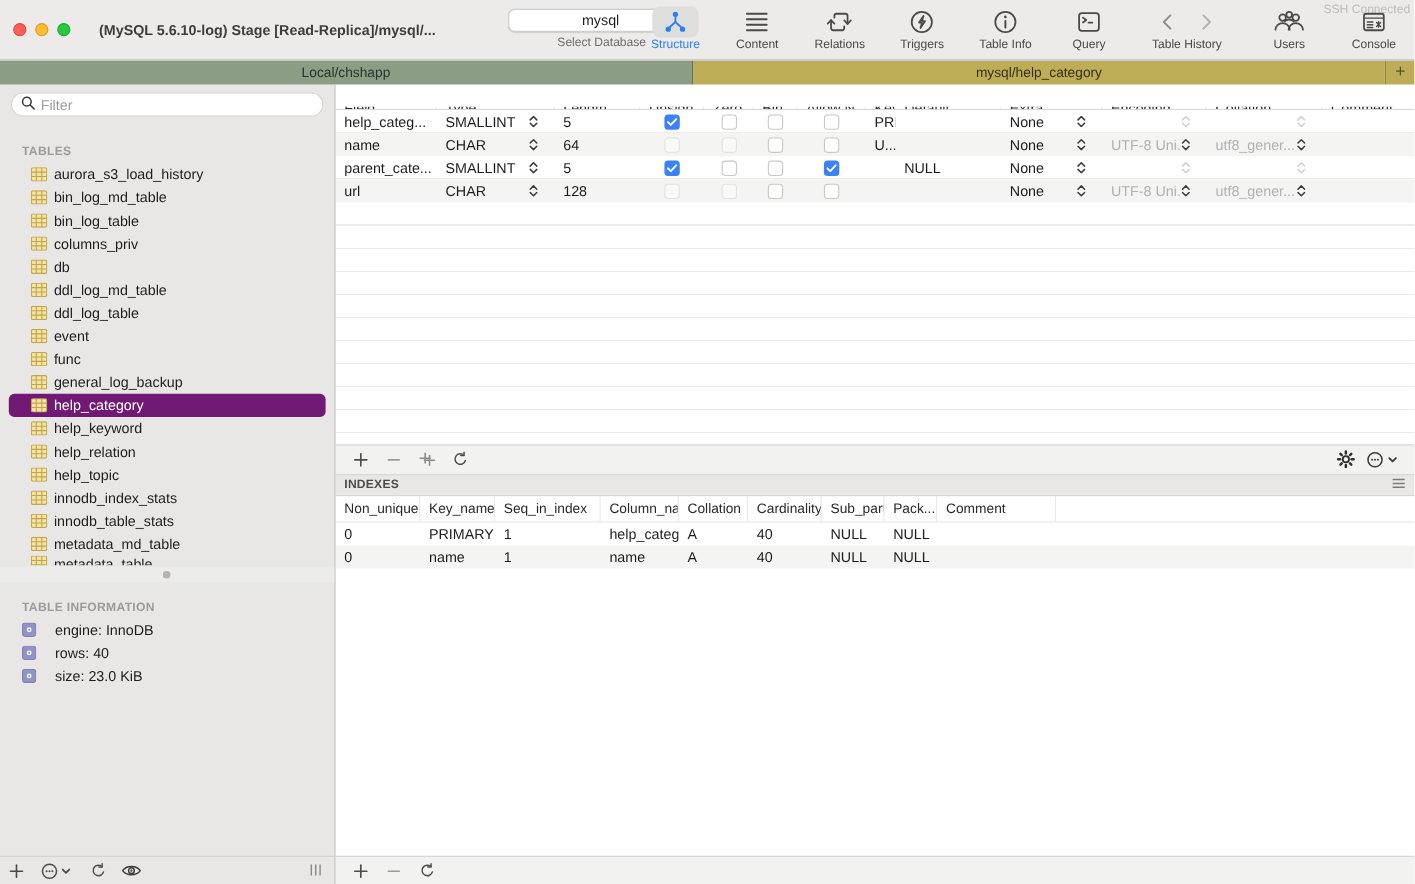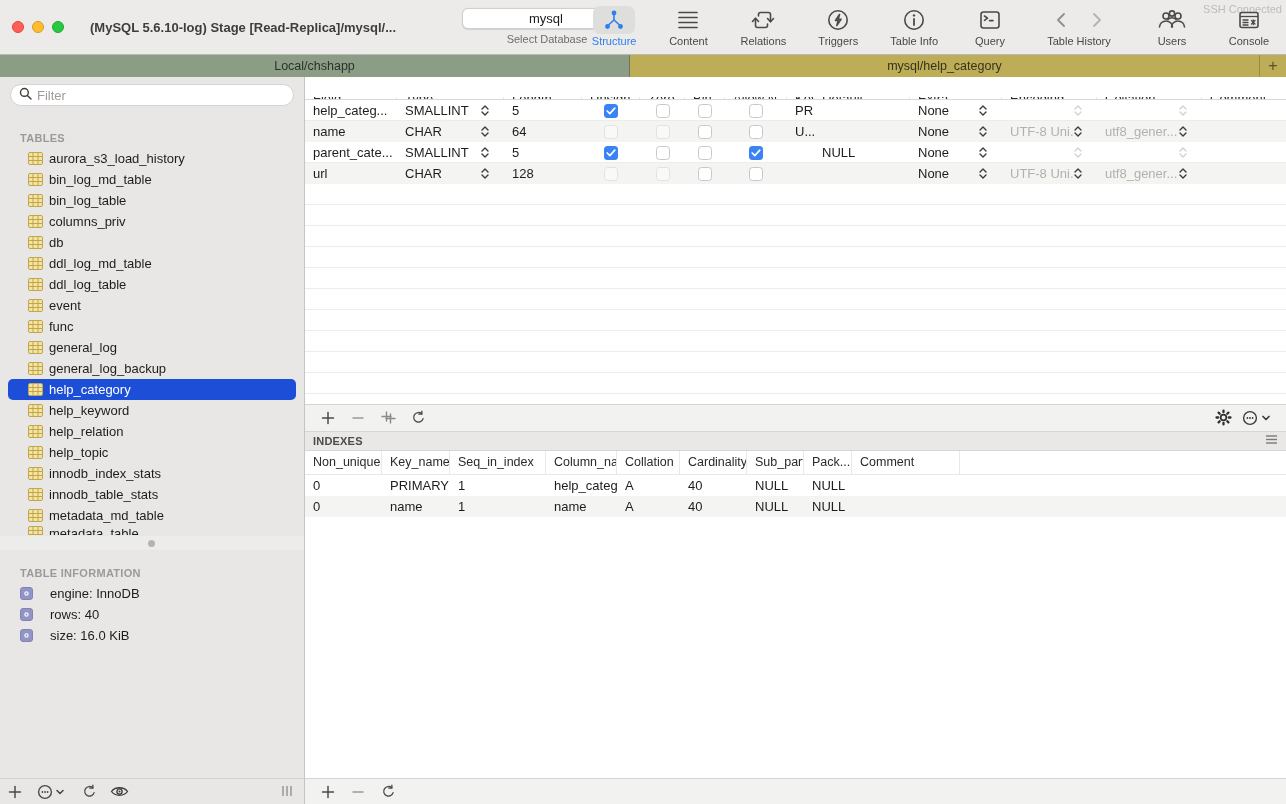--- a/index.html
+++ b/index.html
@@ -44,21 +44,21 @@
 
   
   .filter-row { padding:7px 10px 4px 10px; }
   .filter-box { height:22px; background:#fff; border:1px solid #d5d4d2; border-radius:11px; display:flex; align-items:center; padding:0 8px; gap:5px; }
   .filter-box input { border:none; outline:none; background:transparent; font-size:13px; flex:1; font-family:inherit; color:#737373; }
   .filter-box input::placeholder { color:#9d9c9a; }
   .side-section-label { font-size:11px; font-weight:700; color:#9b9a98; letter-spacing:.3px; padding:0 0 4px 20px; }
   .tables-label { margin-top:22px; }
   .tables-list { overflow:hidden; }
   .t-item { height:21px; display:flex; align-items:center; gap:6px; padding-left:20px; margin:0 8px 0 8px; border-radius:5px; white-space:nowrap; }
-  .t-item.sel { background:#1d4ed8; color:#fff; }
+  .t-item.sel { background:#701a75; color:#fff; }
   .t-item .nm { font-size:13px; }
   .t-item.partial { height:9px; overflow:hidden; align-items:flex-start; }
   .hscroll { height:14px; background:#ececea; margin-top:1px; position:relative; }
   .hscroll .dot { position:absolute; left:148px; top:4px; width:7px; height:7px; border-radius:50%; background:#b4b3b1; }
   .tinfo-label { margin-top:17px; }
   .ti-item { height:21px; display:flex; align-items:center; gap:17px; padding-left:20px; font-size:13px; }
   .side-bottom { margin-top:auto; height:26px; border-top:1px solid #d2d1cf; display:flex; align-items:center; gap:0; position:relative; }
   .side-bottom .bt { width:30px; height:24px; display:flex; align-items:center; justify-content:center; color:#4b4b49; }
   .grip { position:absolute; right:10px; top:5px; }
 
@@ -397,34 +397,20 @@
               <svg width="15" height="13" viewBox="0 0 15 13">
                 <rect x="0.5" y="0.5" width="14" height="12" rx="1.5" fill="#f2e3a6" stroke="#c2a647"></rect>
                 <g stroke="#c2a647" stroke-width="1">
                   <line x1="0.5" y1="4.5" x2="14.5" y2="4.5"></line>
                   <line x1="0.5" y1="8.5" x2="14.5" y2="8.5"></line>
                   <line x1="5" y1="0.5" x2="5" y2="12.5"></line>
                   <line x1="10" y1="0.5" x2="10" y2="12.5"></line>
                 </g>
               </svg>
             </span>
-            <span class="nm">general_log</span>
-          </div>
-          <div class="t-item">
-            <span style="display:flex">
-              <svg width="15" height="13" viewBox="0 0 15 13">
-                <rect x="0.5" y="0.5" width="14" height="12" rx="1.5" fill="#f2e3a6" stroke="#c2a647"></rect>
-                <g stroke="#c2a647" stroke-width="1">
-                  <line x1="0.5" y1="4.5" x2="14.5" y2="4.5"></line>
-                  <line x1="0.5" y1="8.5" x2="14.5" y2="8.5"></line>
-                  <line x1="5" y1="0.5" x2="5" y2="12.5"></line>
-                  <line x1="10" y1="0.5" x2="10" y2="12.5"></line>
-                </g>
-              </svg>
-            </span>
             <span class="nm">general_log_backup</span>
           </div>
           <div class="t-item sel">
             <span style="display:flex">
               <svg width="15" height="13" viewBox="0 0 15 13">
                 <rect x="0.5" y="0.5" width="14" height="12" rx="1.5" fill="#f2e3a6" stroke="#c2a647"></rect>
                 <g stroke="#c2a647" stroke-width="1">
                   <line x1="0.5" y1="4.5" x2="14.5" y2="4.5"></line>
                   <line x1="0.5" y1="8.5" x2="14.5" y2="8.5"></line>
                   <line x1="5" y1="0.5" x2="5" y2="12.5"></line>
@@ -559,21 +545,21 @@
             <span>rows: 40</span>
           </div>
           <div class="ti-item">
             <span style="display:flex">
               <svg width="13" height="13" viewBox="0 0 13 13">
                 <rect x="0.5" y="0.5" width="12" height="12" rx="2.5" fill="#9394c6" stroke="#8283b5"></rect>
                 <circle cx="6.5" cy="6.5" r="2.2" fill="#f3f3fb"></circle>
                 <circle cx="6.5" cy="6.5" r="0.9" fill="#9394c6"></circle>
               </svg>
             </span>
-            <span>size: 16.0 KiB</span>
+            <span>size: 23.0 KiB</span>
           </div>
         </div>
 
       <div class="side-bottom">
         <span class="bt">
           <svg width="14" height="14" viewBox="0 0 14 14">
               <line x1="7" y1="1.5" x2="7" y2="12.5" stroke="currentColor" stroke-width="1.5" stroke-linecap="round"></line>
               <line x1="1.5" y1="7" x2="12.5" y2="7" stroke="currentColor" stroke-width="1.5" stroke-linecap="round"></line>
             </svg>
         </span>

